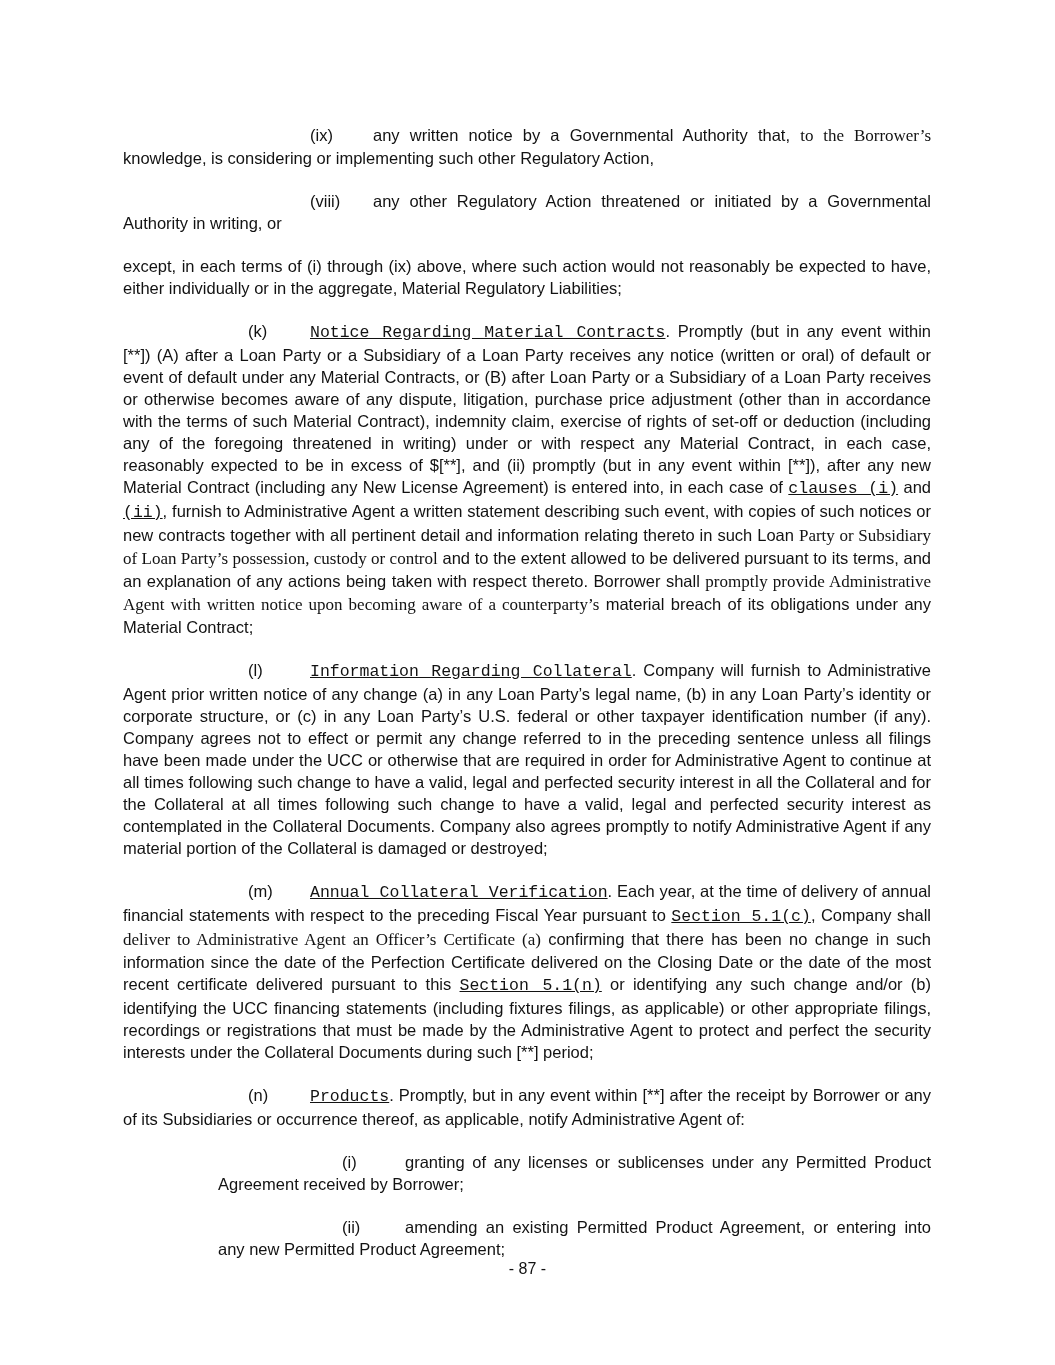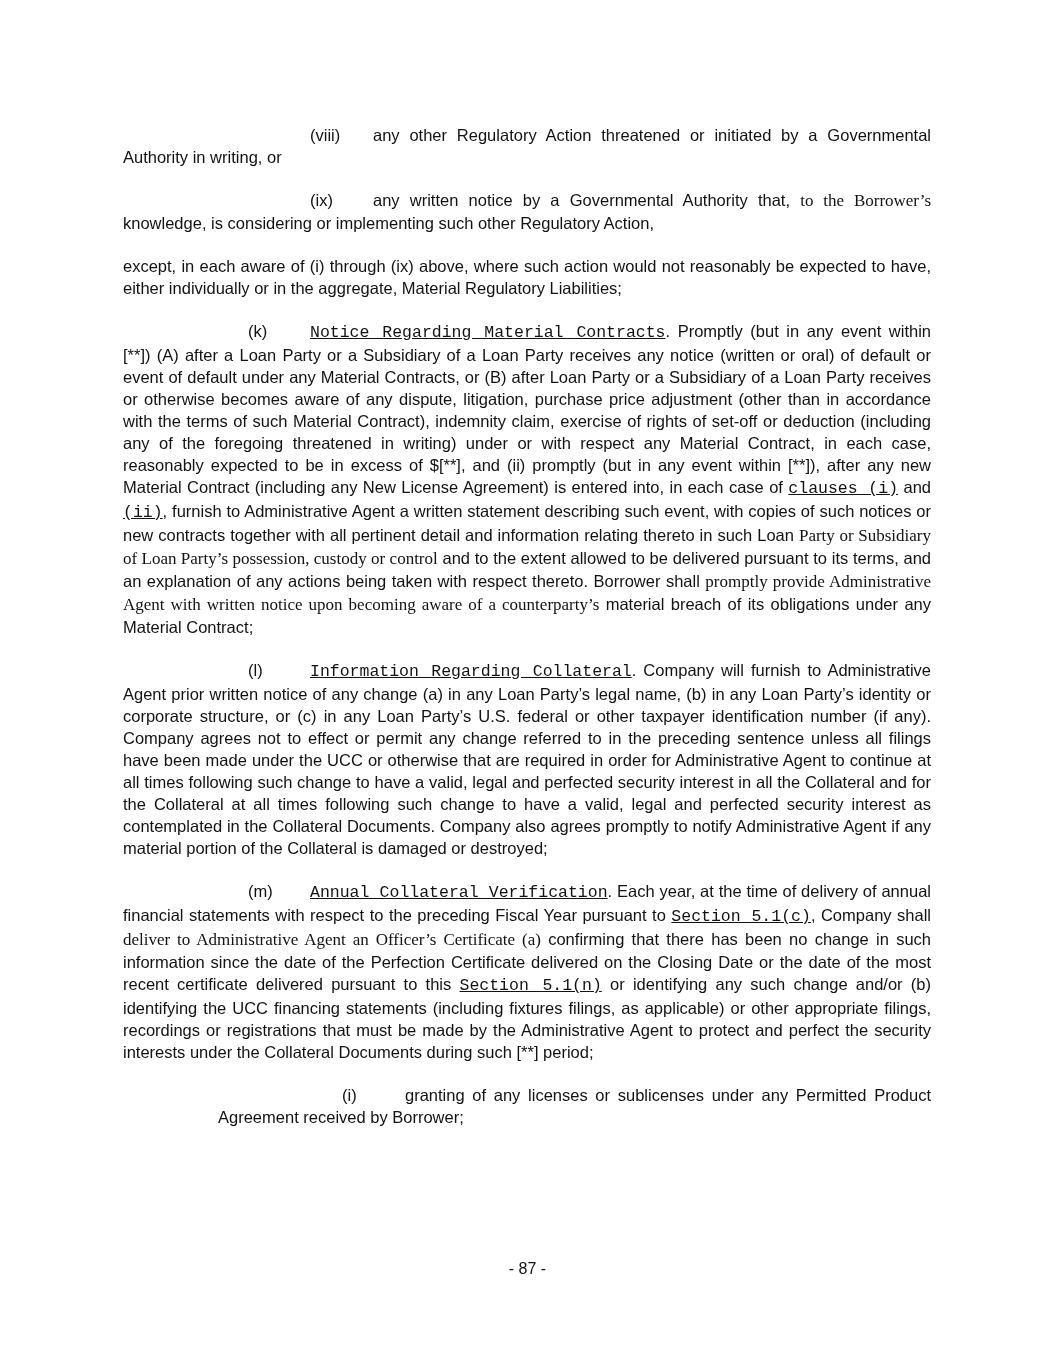--- a/index.html
+++ b/index.html
@@ -50,22 +50,24 @@
     font-family: "Liberation Sans", sans-serif;
     font-size: 16px;
     color: #121212;
   }
 </style>
 </head>
 <body>
 
 <div class="page">
   <div class="content">
+      <p class="para hanging-deep"><span class="marker">(ix)</span><span>any written notice by a Governmental Authority that, </span><span class="serif">to the Borrower’s</span><span> knowledge, is considering or implementing such other Regulatory Action,</span></p>
       <p class="para hanging-deep"><span class="marker">(viii)</span><span>any other Regulatory Action threatened or initiated by a Governmental Authority in writing, or</span></p>
-      <p class="para hanging-deep"><span class="marker">(ix)</span><span>any written notice by a Governmental Authority that, </span><span class="serif">to the Borrower’s</span><span> knowledge, is considering or implementing such other Regulatory Action,</span></p>
-      <p class="para flush"><span>except, in each aware of (i) through (ix) above, where such action would not reasonably be expected to have, either individually or in the aggregate, Material Regulatory Liabilities;</span></p>
+      <p class="para flush"><span>except, in each terms of (i) through (ix) above, where such action would not reasonably be expected to have, either individually or in the aggregate, Material Regulatory Liabilities;</span></p>
       <p class="para lettered"><span class="marker">(k)</span><span class="u">Notice Regarding Material Contracts</span><span>. Promptly (but in any event within [**]) (A) after a Loan Party or a Subsidiary of a Loan Party receives any notice (written or oral) of default or event of default under any Material Contracts, or (B) after Loan Party or a Subsidiary of a Loan Party receives or otherwise becomes aware of any dispute, litigation, purchase price adjustment (other than in accordance with the terms of such Material Contract), indemnity claim, exercise of rights of set-off or deduction (including any of the foregoing threatened in writing) under or with respect any Material Contract, in each case, reasonably expected to be in excess of $[**], and (ii) promptly (but in any event within [**]), after any new Material Contract (including any New License Agreement) is entered into, in each case of </span><span class="u">clauses (i)</span><span> and </span><span class="u">(ii)</span><span>, furnish to Administrative Agent a written statement describing such event, with copies of such notices or new contracts together with all pertinent detail and information relating thereto in such Loan </span><span class="serif">Party or Subsidiary of Loan Party’s possession, custody or control</span><span> and to the extent allowed to be delivered pursuant to its terms, and an explanation of any actions being taken with respect thereto. Borrower shall </span><span class="serif">promptly provide Administrative Agent with written notice upon becoming aware of a counterparty’s</span><span> material breach of its obligations under any Material Contract;</span></p>
       <p class="para lettered"><span class="marker">(l)</span><span class="u">Information Regarding Collateral</span><span>. Company will furnish to Administrative Agent prior written notice of any change (a) in any Loan Party’s legal name, (b) in any Loan Party’s identity or corporate structure, or (c) in any Loan Party’s U.S. federal or other taxpayer identification number (if any). Company agrees not to effect or permit any change referred to in the preceding sentence unless all filings have been made under the UCC or otherwise that are required in order for Administrative Agent to continue at all times following such change to have a valid, legal and perfected security interest in all the Collateral and for the Collateral at all times following such change to have a valid, legal and perfected security interest as contemplated in the Collateral Documents. Company also agrees promptly to notify Administrative Agent if any material portion of the Collateral is damaged or destroyed;</span></p>
       <p class="para lettered"><span class="marker">(m)</span><span class="u">Annual Collateral Verification</span><span>. Each year, at the time of delivery of annual financial statements with respect to the preceding Fiscal Year pursuant to </span><span class="u">Section 5.1(c)</span><span>, Company shall </span><span class="serif">deliver to Administrative Agent an Officer’s Certificate (a)</span><span> confirming that there has been no change in such information since the date of the Perfection Certificate delivered on the Closing Date or the date of the most recent certificate delivered pursuant to this </span><span class="u">Section 5.1(n)</span><span> or identifying any such change and/or (b) identifying the UCC financing statements (including fixtures filings, as applicable) or other appropriate filings, recordings or registrations that must be made by the Administrative Agent to protect and perfect the security interests under the Collateral Documents during such [**] period;</span></p>
+      <p class="para lettered"><span class="marker">(n)</span><span class="u">Products</span><span>. Promptly, but in any event within [**] after the receipt by Borrower or any of its Subsidiaries or occurrence thereof, as applicable, notify Administrative Agent of:</span></p>
       <p class="para sub-item"><span class="marker">(i)</span><span>granting of any licenses or sublicenses under any Permitted Product Agreement received by Borrower;</span></p>
+      <p class="para sub-item"><span class="marker">(ii)</span><span>amending an existing Permitted Product Agreement, or entering into any new Permitted Product Agreement;</span></p>
     </div>
   <div class="footer">- 87 -</div>
 </div>
 
 </body></html>

